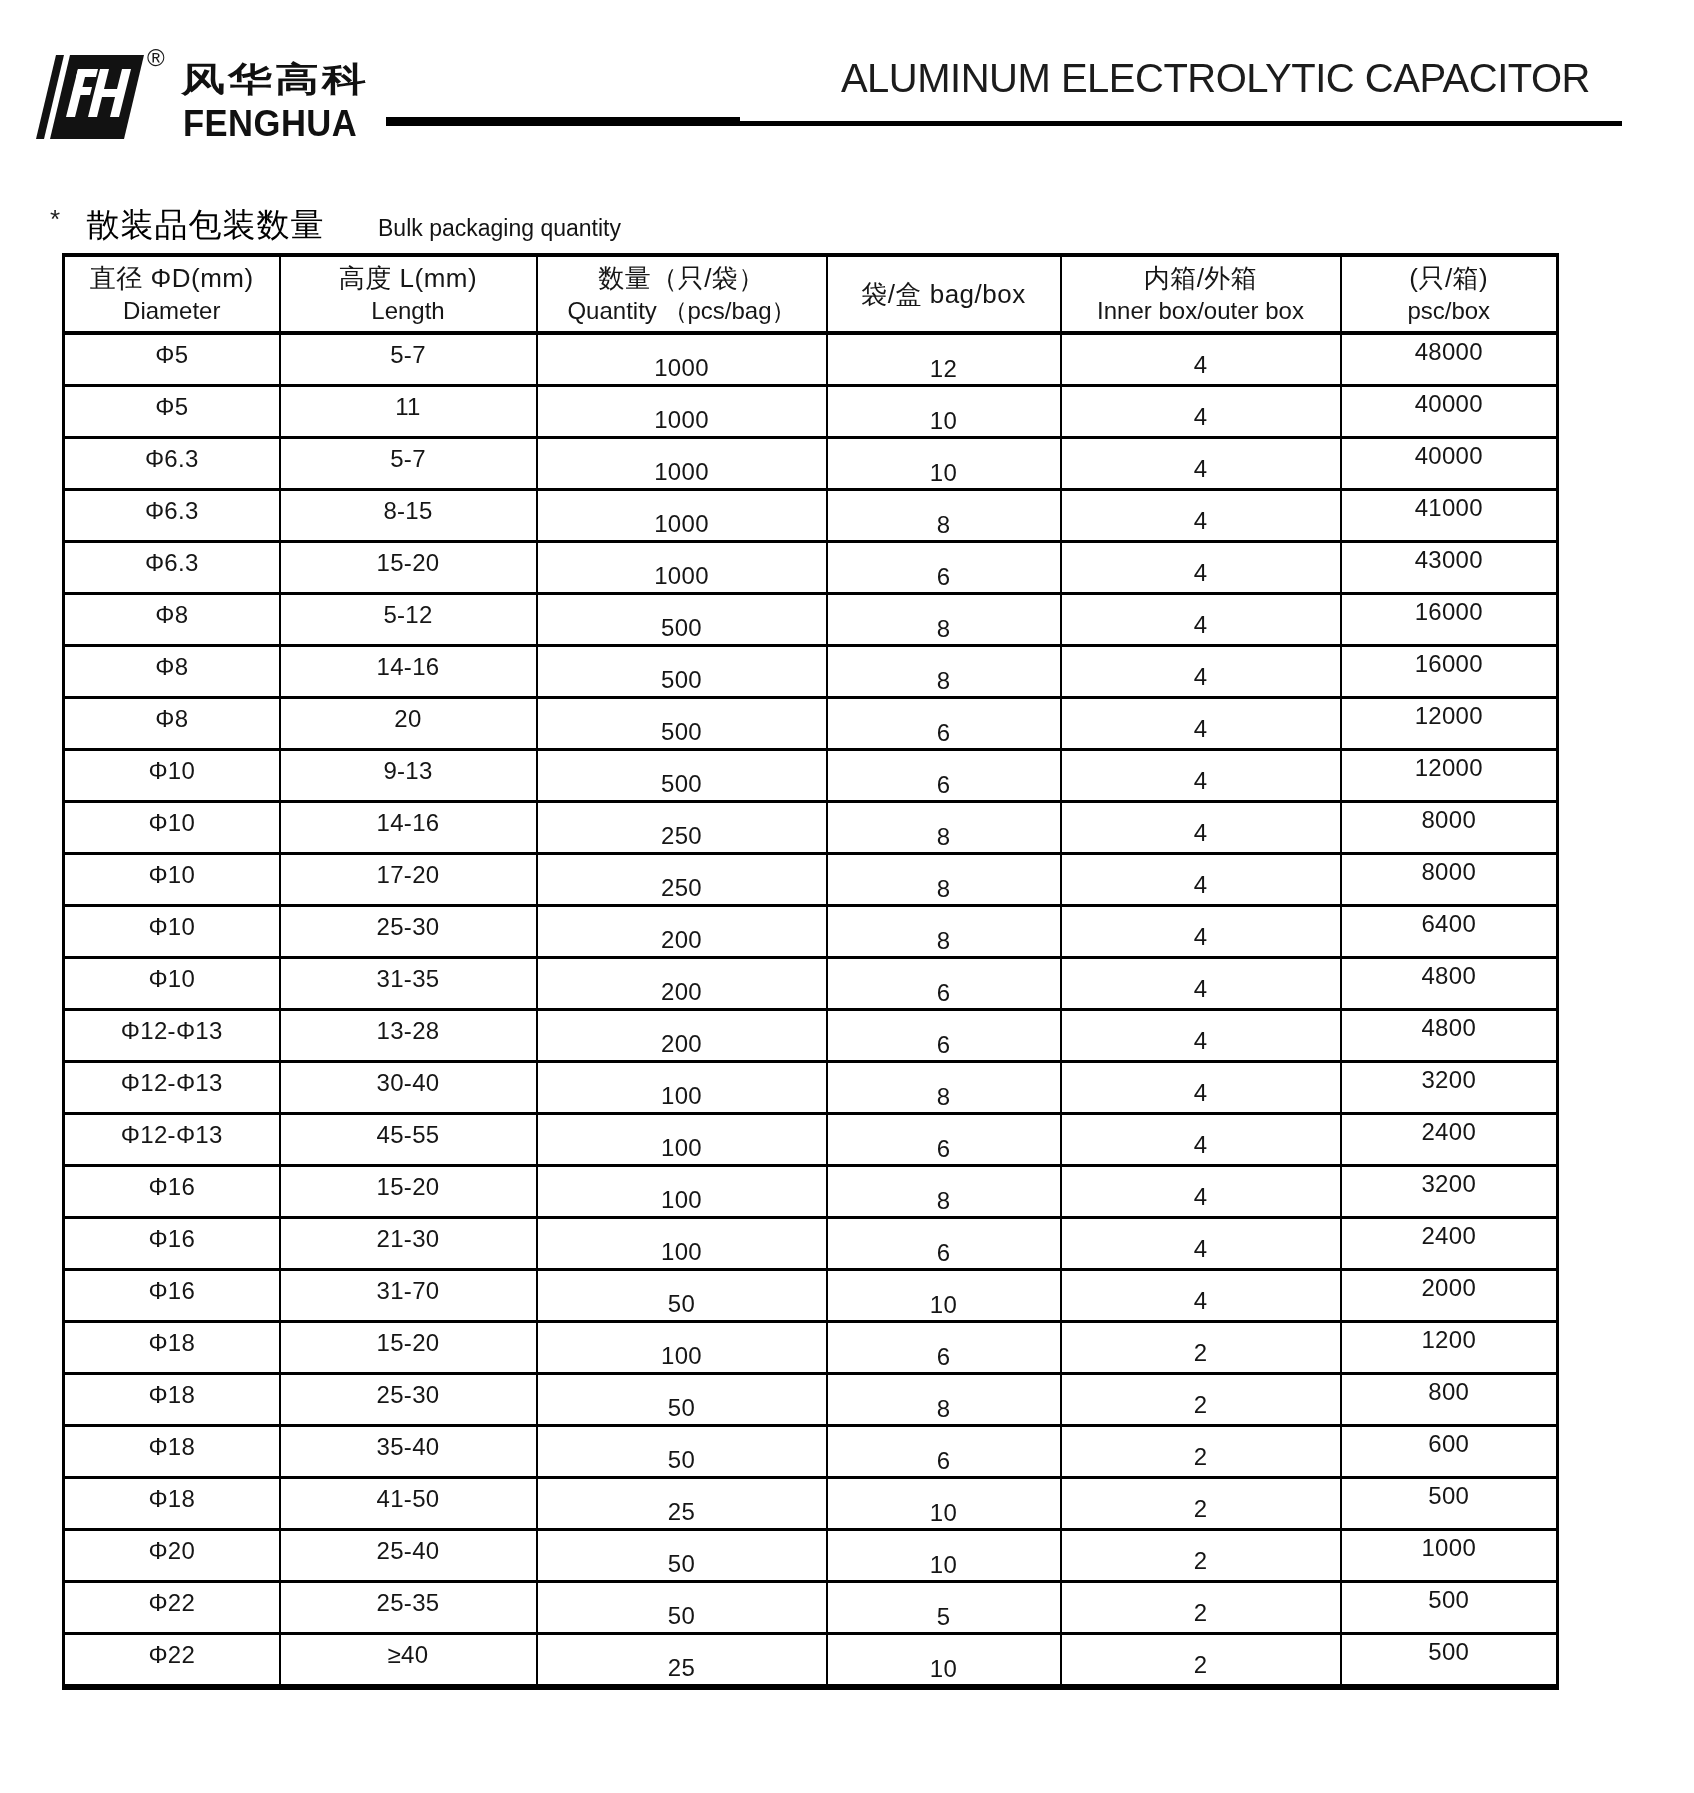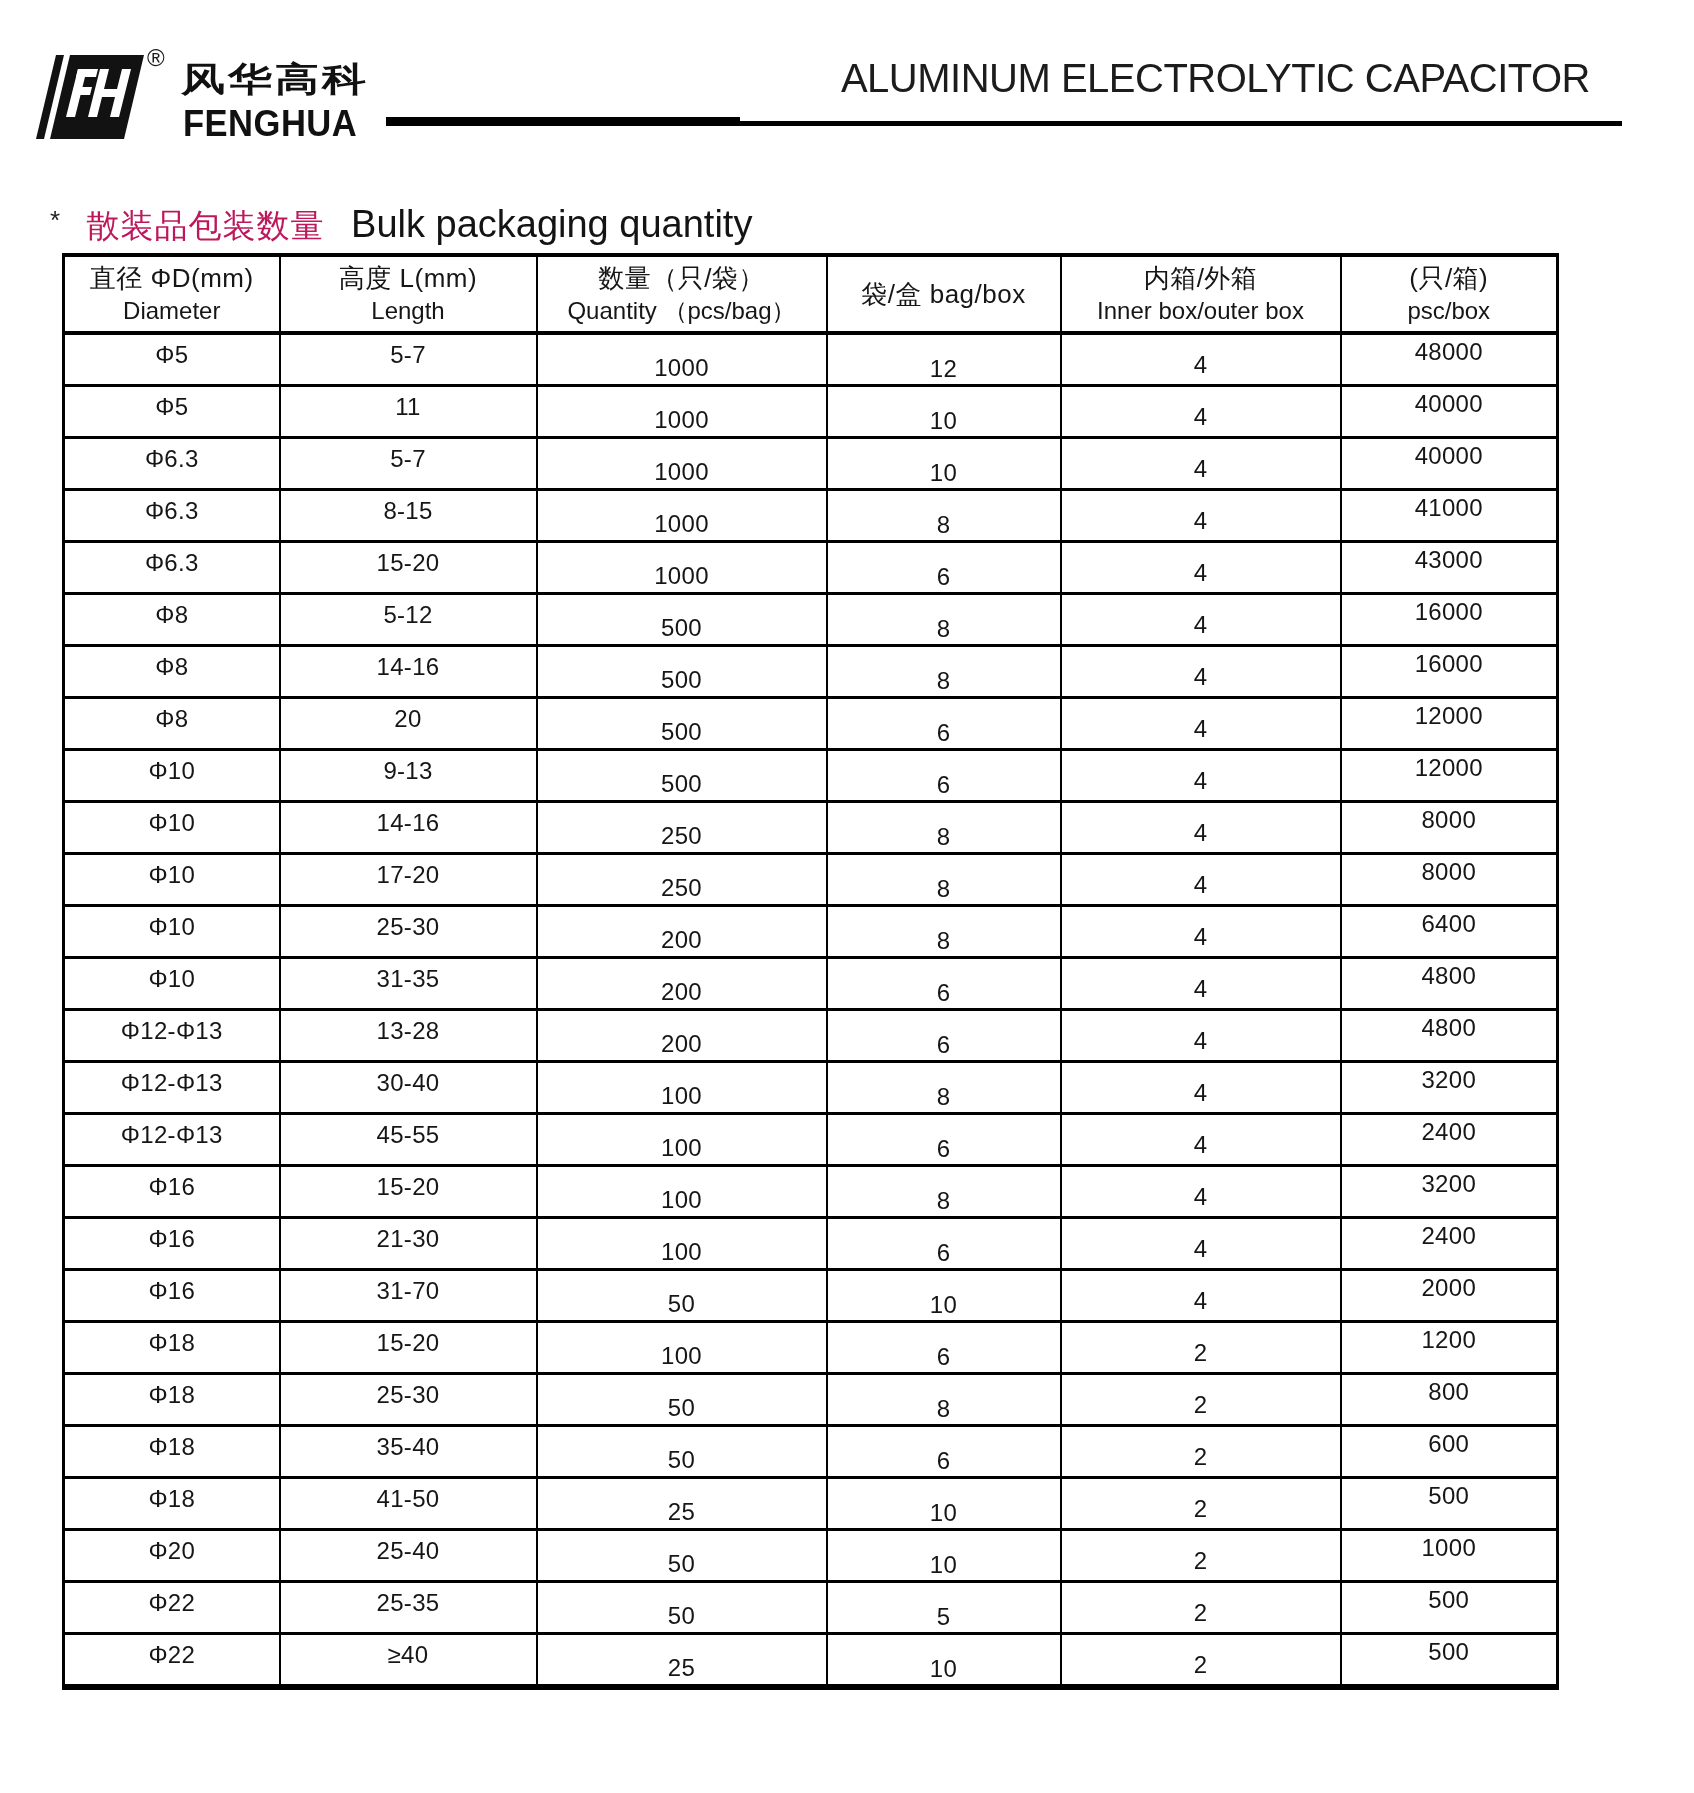--- a/index.html
+++ b/index.html
@@ -29,22 +29,22 @@
   .page-title{
     position:absolute;top:56px;right:104px;margin:0;
     font-size:40px;font-weight:normal;letter-spacing:-.5px;white-space:nowrap;color:#1c1c1c;
   }
   .title-rule-a{position:absolute;left:386px;top:117px;width:354px;height:9px;background:#000;}
   .title-rule-b{position:absolute;left:740px;top:121px;width:882px;height:5px;background:#000;}
 
   
   .section-title{position:absolute;left:50px;top:203px;white-space:nowrap;}
   .section-star{font-size:26px;vertical-align:8px;color:#222;}
-  .section-cn{font-size:33px;letter-spacing:1px;margin-left:22px;color:#be185d;}
-  .section-en{font-size:38px;margin-left:22px;color:#141414;}
+  .section-cn{font-size:33px;letter-spacing:1px;margin-left:22px;color:#000000;}
+  .section-en{font-size:23px;margin-left:49px;color:#141414;}
 
   
   table.pack{
     position:absolute;left:62px;top:253px;width:1494px;
     border-collapse:collapse;table-layout:fixed;
     border-top:4px solid #000;border-bottom:6px solid #000;
     border-left:3px solid #000;border-right:3px solid #000;padding-left:16px;
   }
   table.pack th,table.pack td{
     border-left:2px solid #000;border-right:2px solid #000;

